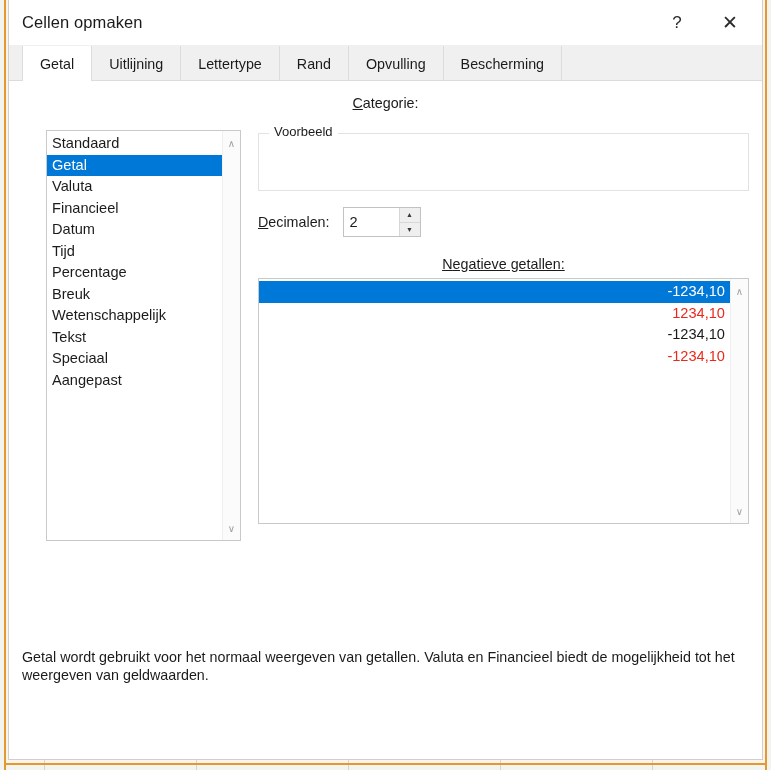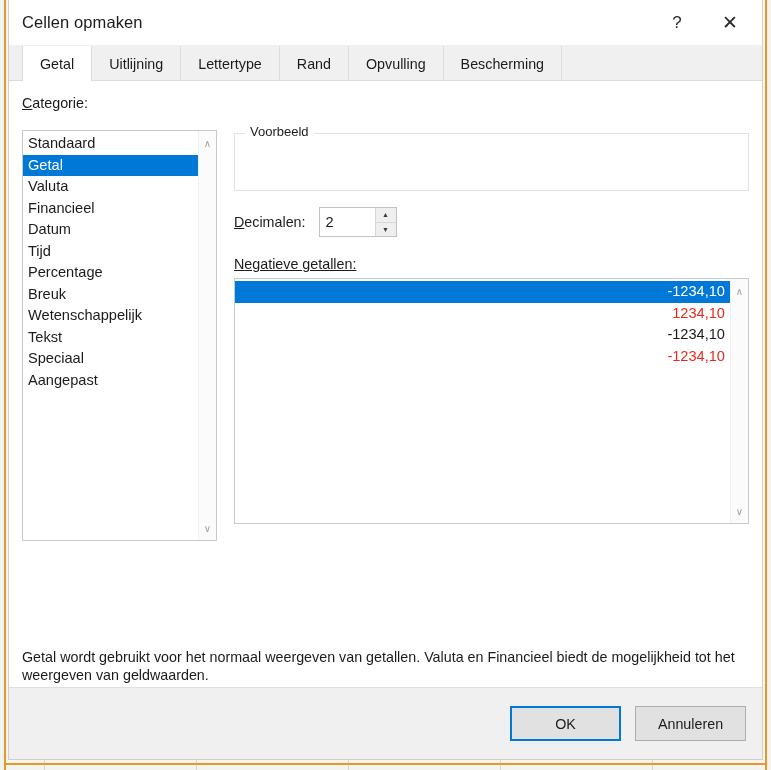--- a/index.html
+++ b/index.html
@@ -154,30 +154,31 @@
     background: #ffffff;
     position: relative;
     padding: 0 13px;
     box-sizing: border-box;
   }
 
   .field-label {
     font-size: 14.3px;
     color: #1b1b1b;
     margin: 0;
+    text-align: center;
   }
   .acc { text-decoration: underline; }
 
   
   .columns {
     display: flex;
     gap: 0;
     margin-top: 12px;
   }
-  .col-left { width: 195px; flex: none; }
+  .col-left { width: 195px; flex: none; margin-left: 24px; }
   .col-right { flex: 1 1 auto; padding-left: 17px; }
 
   
   .listbox {
     border: 1px solid #c9c9c9;
     background: #fff;
     display: flex;
     height: 411px;
     box-sizing: border-box;
     margin-top: 7px;
@@ -457,18 +458,14 @@
           </div>
         </div>
 
       </div>
     </div>
 
     <div class="description">Getal wordt gebruikt voor het normaal weergeven van getallen. Valuta en Financieel biedt de mogelijkheid tot het weergeven van geldwaarden.</div>
 
   </div>
 
-  <div class="footer">
-    <button class="btn default">OK</button>
-    <button class="btn">Annuleren</button>
-  </div>
 
 </div>
 
 </body></html>

